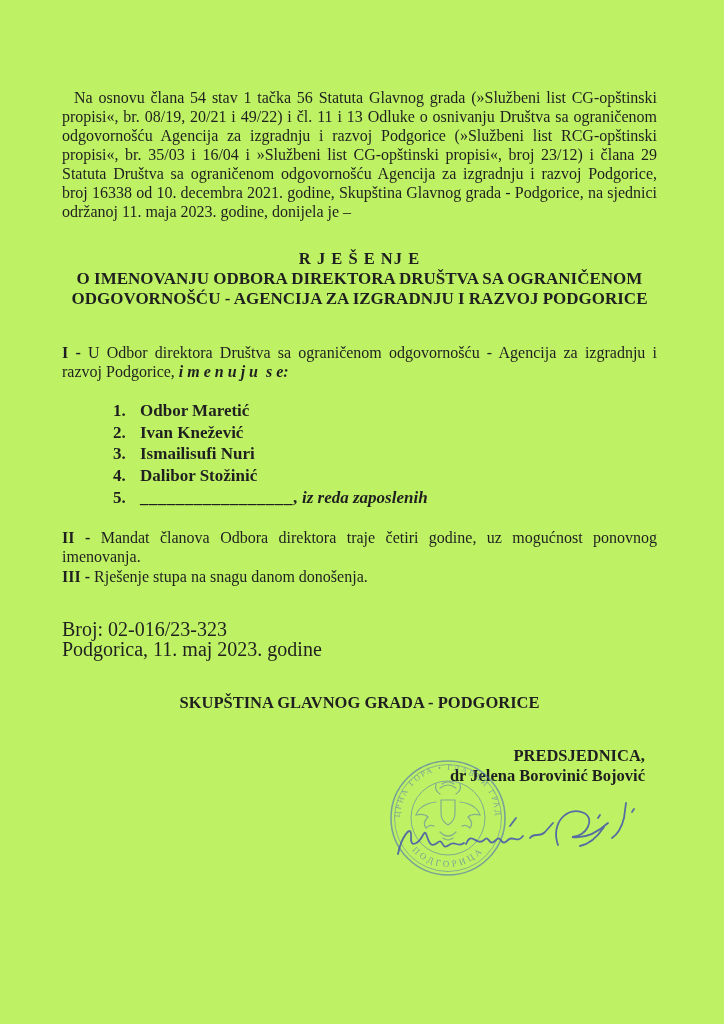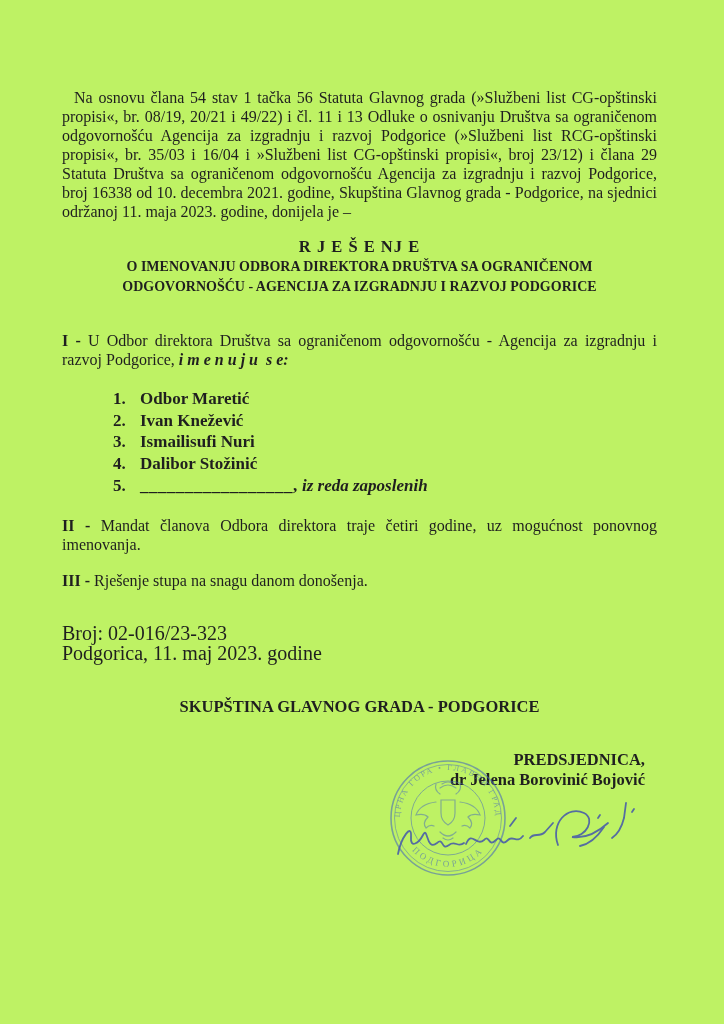--- a/index.html
+++ b/index.html
@@ -18,42 +18,42 @@
     top: 0;
     width: 595px;
   }
   .preamble {
     margin: 88px 0 0 0;
     font-size: 16px;
     line-height: 19px;
     text-align: justify;
     text-indent: 12px;
   }
-  .title-block { margin-top: 15px; text-align: center; }
+  .title-block { margin-top: 27px; text-align: center; }
   .title-main {
     font-weight: bold;
     font-size: 16.5px;
     line-height: 21px;
     letter-spacing: 1px;
   }
   .subtitle-line {
     font-weight: bold;
-    font-size: 14px;
+    font-size: 17px;
     line-height: 20px;
     text-align: center;
   }
   .section {
     margin: 0;
     font-size: 16px;
     line-height: 19px;
     text-align: justify;
   }
   .sec1 { margin-top: 34px; }
   .sec2 { margin-top: 19px; }
-  .sec3 { margin-top: 17px; }
+  .sec3 { margin-top: 1px; }
   .numeral { font-weight: bold; }
   .emphasis { font-weight: bold; font-style: italic; white-space: pre-wrap; }
   .members-list {
     margin: 19px 0 0 0;
     padding: 0 0 0 51px;
     list-style: none;
     font-weight: bold;
     font-size: 17px;
     line-height: 21.7px;
   }

